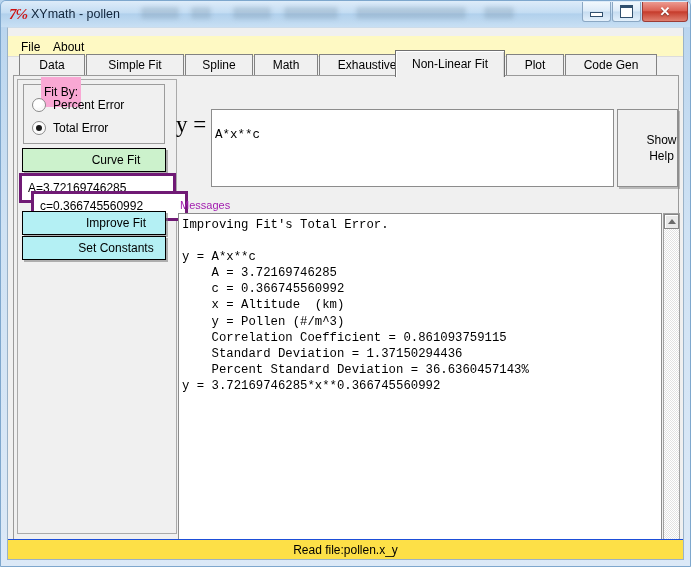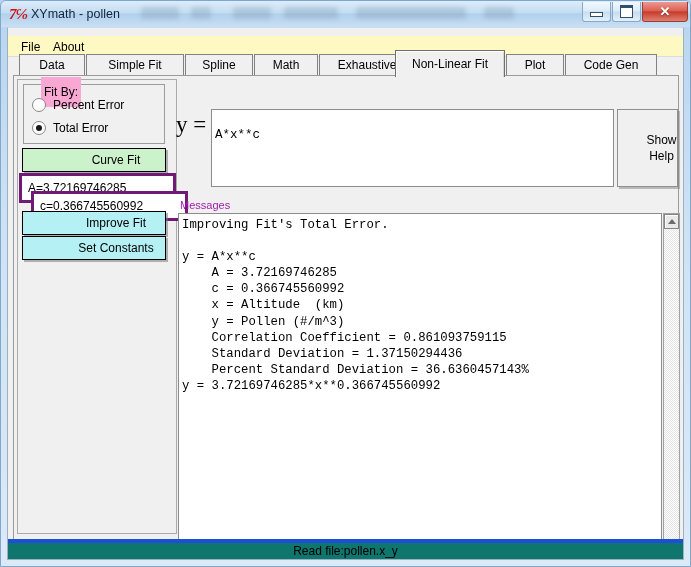--- a/index.html
+++ b/index.html
@@ -373,22 +373,22 @@
     border-right: 4px solid transparent;
   }
   .tri.up { border-bottom: 5px solid #6b6b6b; }
   .tri.down { border-top: 5px solid #6b6b6b; }
 
   
   .statusbar {
     position: absolute;
     left: 0; bottom: 0;
     width: 100%; height: 20px;
-    background: #0f766e;
-    border-top: 4px solid #1d4ed8;
+    background: #fde047;
+    border-top: 1px solid #1d4ed8;
     box-sizing: border-box;
     display: flex;
     align-items: center;
     justify-content: center;
     font-size: 12px;
     color: #000;
     text-align: right;
   }
 </style>
 </head>

